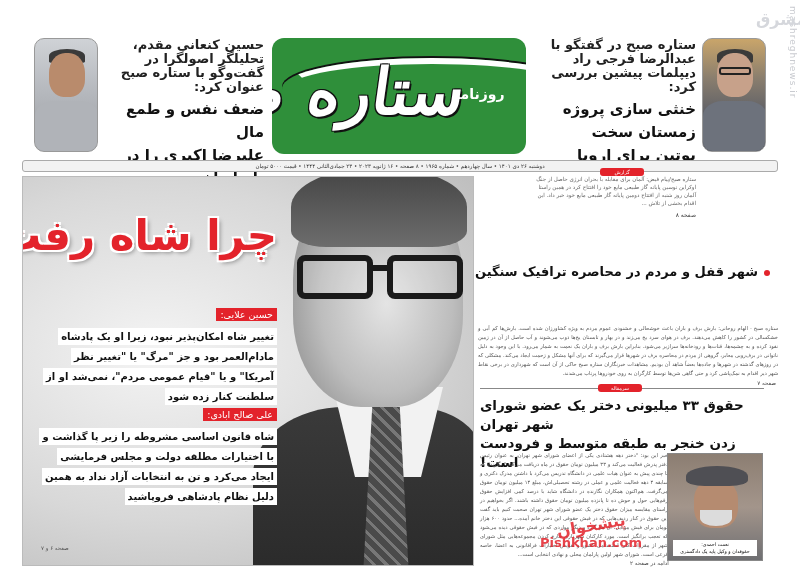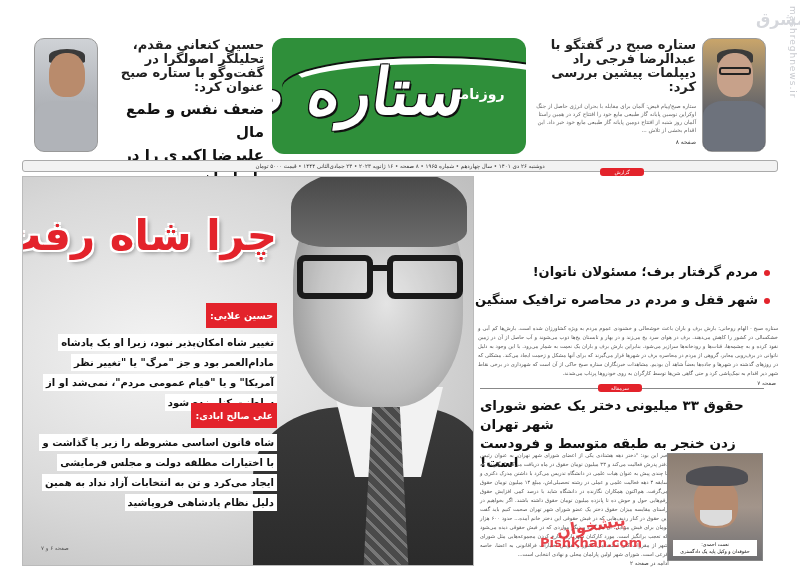--- a/index.html
+++ b/index.html
@@ -46,21 +46,21 @@
   .shah-glasses { position: absolute; left: 44px; top: 78px; width: 170px; height: 44px; }
   .shah-glasses .lens { position: absolute; top: 0; width: 76px; height: 44px; border: 6px solid #1a1a1a; border-radius: 8px; background: rgba(255,255,255,0.15); }
   .shah-glasses .lens.l { left: 0; } .shah-glasses .lens.r { left: 90px; }
   .shah-glasses .bridge { position: absolute; left: 72px; top: 10px; width: 22px; height: 6px; background: #1a1a1a; }
   .shah-suit { position: absolute; left: 0; top: 230px; width: 230px; height: 170px; background: linear-gradient(180deg,#3a3a3a 0%, #2a2a2a 100%); border-radius: 40% 30% 0 0; }
   .shah-collar { position: absolute; left: 80px; top: 210px; width: 110px; height: 90px; background: #f2f2f2; clip-path: polygon(0 0,100% 0, 80% 100%, 20% 100%); }
   .shah-tie { position: absolute; left: 110px; top: 230px; width: 46px; height: 170px; background: repeating-linear-gradient(45deg,#4a4a4a 0 6px,#777 6px 9px); clip-path: polygon(20% 0, 80% 0, 100% 100%, 0 100%); }
 
   .big-title { position: absolute; right: 196px; top: 34px; font-size: 42px; font-weight: bold; color: #e3232b; text-shadow: 2px 2px 0 #fff, -2px -2px 0 #fff, 2px -2px 0 #fff, -2px 2px 0 #fff, 3px 3px 4px rgba(0,0,0,0.35); white-space: nowrap; font-family: "DejaVu Sans", sans-serif; }
   .quote { position: absolute; right: 196px; width: 240px; text-align: right; }
-  .quote .who { display: inline-block; background: #e3232b; color: #fff; font-size: 9.5px; font-weight: bold; padding: 7px 4px; }
+  .quote .who { display: inline-block; background: #e3232b; color: #fff; font-size: 9.5px; font-weight: normal; padding: 1px 4px; }
   .quote .body { margin-top: 3px; }
   .quote .body span { background: #fff; font-size: 10px; font-weight: bold; color: #111; line-height: 16px; box-decoration-break: clone; -webkit-box-decoration-break: clone; padding: 3px 3px; }
   .q1 { top: 126px; } .q2 { top: 226px; }
   .main-left .pageref { position: absolute; left: 18px; bottom: 14px; font-size: 5.5px; color: #555; direction: rtl; }
 
   
   .main-right { position: absolute; left: 480px; top: 176px; width: 300px; height: 395px; }
   .section-tag { position: absolute; width: 44px; height: 8px; background: #e3232b; border-radius: 3px; color: #fff; font-size: 5px; text-align: center; line-height: 8px; }
   .tag1 { left: 120px; top: -8px; }
   .tag2 { left: 118px; top: 208px; }
@@ -109,20 +109,24 @@
 
   <div class="logo">
     <div class="swoosh"></div>
     <div class="big-script">ستاره صبح</div>
     <div class="roozname">روزنامه</div>
   </div>
 
   <div class="teaser teaser-right">
     <div class="text">
       <div class="kicker">ستاره صبح در گفتگو با عبدالرضا فرجی راد دیپلمات پیشین بررسی کرد:</div>
+      <div class="headline">
+        <div>خنثی سازی پروژه زمستان سخت</div>
+        <div>پوتین برای اروپا</div>
+      </div>
       <div class="summary">ستاره صبح/پیام فیض: آلمان برای مقابله با بحران انرژی حاصل از جنگ اوکراین نوسین پایانه گاز طبیعی مایع خود را افتتاح کرد در همین راستا آلمان روز شنبه از افتتاح دومین پایانه گاز طبیعی مایع خود خبر داد. این اقدام بخشی از تلاش ...</div>
       <div class="pageref">صفحه ۸</div>
     </div>
     <div class="photo">
       <div class="suit"></div>
       <div class="hair"></div>
       <div class="face"></div>
       <div class="glasses"></div>
     </div>
   </div>
@@ -159,21 +163,20 @@
     <div class="body"><span>شاه قانون اساسی مشروطه را زیر پا گذاشت و با اختیارات مطلقه دولت و مجلس فرمایشی ایجاد می‌کرد و تن به انتخابات آزاد نداد به همین دلیل نظام پادشاهی فروپاشید</span></div>
   </div>
 
   <div class="pageref">صفحه ۶ و ۷</div>
 </div>
 
 <div class="main-right">
   <div class="section-tag tag1">گزارش</div>
 
   <div class="bullets">
-    <div class="b"><span class="dot"></span><span>مردم گرفتار برف؛ مسئولان ناتوان!</span></div>
     <div class="b"><span class="dot"></span><span>شهر قفل و مردم در محاصره ترافیک سنگین</span></div>
   </div>
 
   <div class="r-body">ستاره صبح - الهام روحانی: بارش برف و باران باعث خوشحالی و خشنودی عموم مردم به ویژه کشاورزان شده است. بارش‌ها کم آبی و خشکسالی در کشور را کاهش می‌دهند. برف در هوای سرد یخ می‌زند و در بهار و تابستان یخ‌ها ذوب می‌شوند و آب حاصل از آن در زمین نفوذ کرده و به چشمه‌ها، قنات‌ها و رودخانه‌ها سرازیر می‌شود. بنابراین بارش برف و باران یک نعمت به شمار می‌رود. با این وجود به دلیل ناتوانی در برف‌روبی معابر، گروهی از مردم در محاصره برف در شهرها قرار می‌گیرند که برای آنها مشکل و زحمت ایجاد می‌کند. مشکلی که در روزهای گذشته در شهرها و جاده‌ها بعضاً شاهد آن بودیم. مشاهدات خبرنگاران ستاره صبح حاکی از آن است که شهرداری در برخی نقاط شهر دیر اقدام به نمک‌پاشی کرد و حتی گاهی شن‌ها توسط کارگران به روی خودروها پرتاب می‌شدند.</div>
   <div class="r-pageref">صفحه ۷</div>
   <div class="rule"></div>
 
   <div class="section-tag tag2">سرمقاله</div>
   <div class="h2">
     <div>حقوق ۳۳ میلیونی دختر یک عضو شورای شهر تهران</div>

